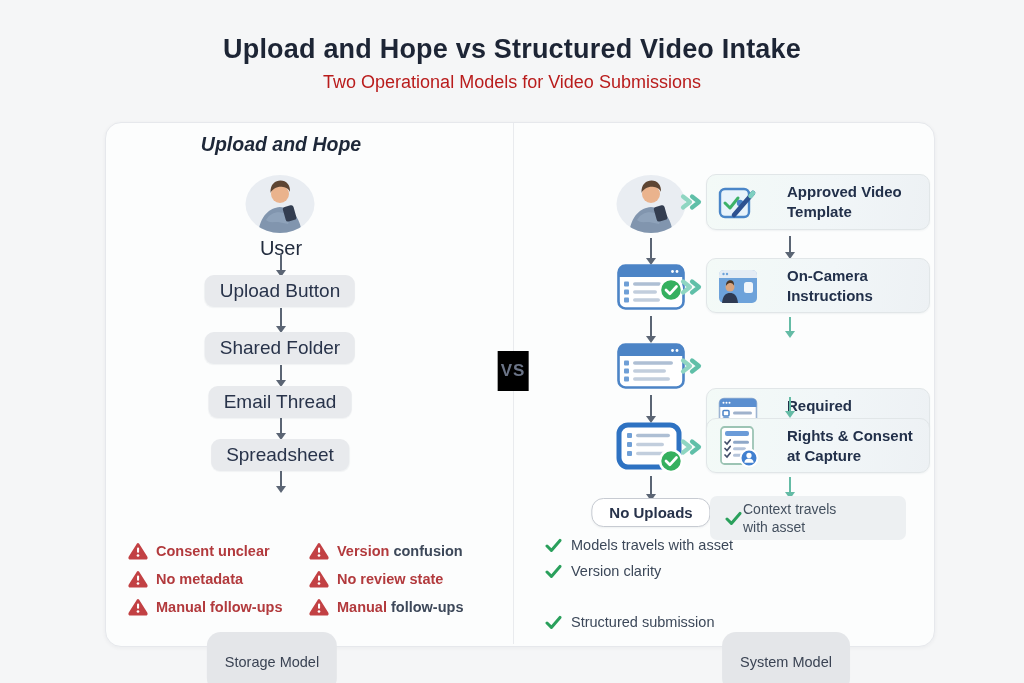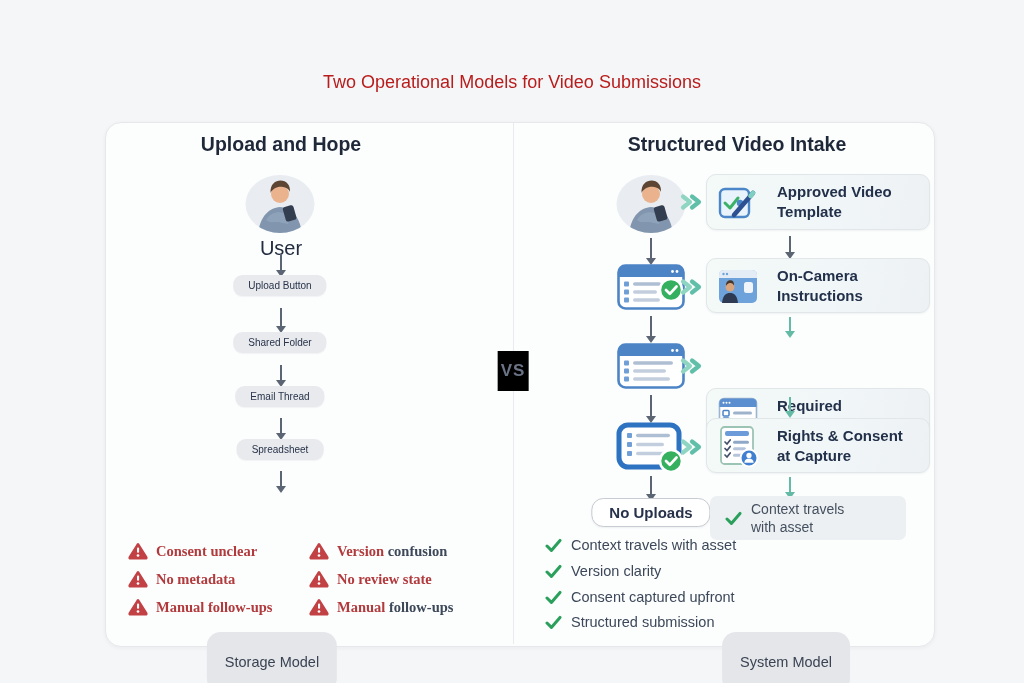--- a/index.html
+++ b/index.html
@@ -14,62 +14,63 @@
 
   
   .main-title{top:34px;left:0;width:100%;text-align:center;font-size:27px;font-weight:bold;color:#1d2535;letter-spacing:.2px;}
   .subtitle{top:72px;left:0;width:100%;text-align:center;font-size:18px;color:#b91c1c;}
 
   
   .panel-card{left:105px;top:122px;width:828px;height:523px;background:#fcfdfd;border:1px solid #e6e8ec;border-radius:16px;box-shadow:0 1px 4px rgba(30,40,60,.05);}
   .divider{left:513px;top:123px;width:1px;height:521px;background:#e9ebee;}
   .vs{left:513px;top:371px;transform:translate(-50%,-50%);background:#000000;padding:10px 3px;font-size:17px;font-weight:bold;color:#6b7487;letter-spacing:1px;}
 
-  .panel-title{font-size:19.5px;font-weight:bold;color:#1e2839;white-space:nowrap;}
+  .panel-title{font-size:19.5px;font-weight:bold;color:#1e2839;white-space:nowrap;font-style:italic;}
 
   
   .actor-label{font-size:20px;font-weight:500;color:#222c3e;white-space:nowrap;}
   .pill{
-    background:#e8eaed;border-radius:9px;padding:5px 15px;font-size:10px;font-weight:500;color:#28334a;
+    background:#e8eaed;border-radius:9px;padding:5px 15px;font-size:19px;font-weight:500;color:#28334a;
     white-space:nowrap;box-shadow:0 1px 1px rgba(40,50,70,.05);
   }
   .footer-pill{background:#e4e6e9;border-radius:14px;padding:22px 18px;font-size:14.5px;font-weight:500;color:#3a4353;white-space:nowrap;}
 
   
   .varrow{position:absolute;width:2px;background:#5b6574;}
   .varrow::after{content:"";position:absolute;left:-4px;bottom:-7px;border:5px solid transparent;border-bottom:0;border-top:7px solid #5b6574;}
   .varrow.teal{background:#64bba5;}
   .varrow.teal::after{border-top-color:#64bba5;}
 
   
   .warnings{left:128px;top:537px;display:grid;grid-template-columns:181px auto;grid-auto-rows:28px;align-items:center;}
   .warn-item{display:flex;align-items:center;gap:8px;}
-  .warn-text{font-size:14.5px;font-weight:600;white-space:nowrap;font-family:Liberation Serif, serif;}
+  .warn-text{font-size:14.5px;font-weight:600;white-space:nowrap;}
   .w-red{color:#b23a3d;}
   .w-dark{color:#3d4859;}
 
   
   .flow-card{
     left:706px;width:224px;height:55px;border-radius:10px;
     background:linear-gradient(100deg,#f3faf7 0%,#f1f6f8 55%,#edf1f4 100%);
     border:1px solid #e1e6e8;box-shadow:0 1px 2px rgba(40,60,80,.06);
-    display:flex;align-items:center;gap:18px;padding-left:10px;box-sizing:border-box;
+    display:flex;align-items:center;gap:28px;padding-left:10px;box-sizing:border-box;
   }
   .flow-card .txt{font-size:15px;font-weight:600;color:#22304a;line-height:1.32;white-space:nowrap;}
   .no-uploads{background:#ffffff;border:1.5px solid #c7cbd2;border-radius:12px;padding:5px 17px;font-size:15px;font-weight:600;color:#27324a;white-space:nowrap;box-shadow:0 1px 2px rgba(40,50,70,.06);}
-  .context-note{left:710px;top:496px;width:196px;height:44px;background:#edf0f2;border-radius:7px;display:flex;align-items:center;gap:9px;padding-left:15px;box-sizing:border-box;}
+  .context-note{left:710px;top:496px;width:196px;height:44px;background:#edf0f2;border-radius:7px;display:flex;align-items:center;gap:1px;padding-left:15px;box-sizing:border-box;}
   .context-note .txt{font-size:14px;font-weight:500;color:#44505f;line-height:1.3;white-space:nowrap;}
   .benefit{display:flex;align-items:center;gap:9px;}
   .benefit span{font-size:14.5px;font-weight:500;color:#3c4859;white-space:nowrap;}
 </style>
 </head>
 <body>
 
 <div class="stage">
 
+  <div class="abs main-title">Upload and Hope vs Structured Video Intake</div>
   <div class="abs subtitle">Two Operational Models for Video Submissions</div>
 
   <div class="abs panel-card"></div>
   <div class="abs divider"></div>
   <div class="abs vs">VS</div>
 
   <div class="abs ctr panel-title" style="left:281px;top:133px;">Upload and Hope</div>
 
   <svg class="abs" style="left:244px;top:174px;" width="72" height="60" viewBox="0 0 72 60">
     <ellipse cx="36" cy="30" rx="34.5" ry="29" fill="#e9edf2"></ellipse>
@@ -142,21 +143,20 @@
           <path d="M10 2.2 L18.2 15.2 Q18.9 16.4 17.5 16.4 L2.5 16.4 Q1.1 16.4 1.8 15.2 Z" fill="#c24144" stroke="#c24144" stroke-width="2.4" stroke-linejoin="round"></path>
           <rect x="9" y="5.4" width="2.1" height="5.4" rx="1" fill="#fff"></rect>
           <circle cx="10" cy="13.5" r="1.35" fill="#fff"></circle>
         </svg>
       <span class="warn-text"><span class="w-red">Manual</span><span class="w-dark"> follow-ups</span></span>
     </div>
   </div>
 
   <div class="abs ctr footer-pill" style="left:272px;top:632px;">Storage Model</div>
 
-  <div class="abs ctr panel-title" style="left:737px;top:133px;">Structured Video Intake</div>
 
   <svg class="abs" style="left:615px;top:174px;" width="72" height="60" viewBox="0 0 72 60">
     <ellipse cx="36" cy="30" rx="34.5" ry="29" fill="#e9edf2"></ellipse>
     <clipPath id="avR">
         <ellipse cx="36" cy="30" rx="34.5" ry="29"></ellipse>
       </clipPath>
     <g clip-path="url(#avR)">
       <path d="M14 60 C16 42 25 34 36 33 C47 34 56 42 58 60 Z" fill="#8195ae"></path>
       <path d="M22 46 C26 39 33 37 40 39 L47 42 L44 50 L34 48 C29 48 25 49 22 46 Z" fill="#8ea2ba"></path>
       <rect x="40" y="32" width="11" height="15" rx="2.5" fill="#333d50" transform="rotate(-16 45 39)"></rect>
@@ -306,34 +306,28 @@
     <div class="txt">
       <div>Context travels</div>
       <div>with asset</div>
     </div>
   </div>
 
   <div class="abs benefit" style="left:545px;top:537px;">
     <svg width="17" height="15" viewBox="0 0 17 15">
         <path d="M2 8 L6.4 12.4 L15 2.4" fill="none" stroke="#2aa05c" stroke-width="3" stroke-linecap="round" stroke-linejoin="round"></path>
       </svg>
-    <span>Context travels with asset</span>
+    <span>Models travels with asset</span>
   </div>
   <div class="abs benefit" style="left:545px;top:563px;">
     <svg width="17" height="15" viewBox="0 0 17 15">
         <path d="M2 8 L6.4 12.4 L15 2.4" fill="none" stroke="#2aa05c" stroke-width="3" stroke-linecap="round" stroke-linejoin="round"></path>
       </svg>
     <span>Version clarity</span>
   </div>
-  <div class="abs benefit" style="left:545px;top:589px;">
-    <svg width="17" height="15" viewBox="0 0 17 15">
-        <path d="M2 8 L6.4 12.4 L15 2.4" fill="none" stroke="#2aa05c" stroke-width="3" stroke-linecap="round" stroke-linejoin="round"></path>
-      </svg>
-    <span>Consent captured upfront</span>
-  </div>
   <div class="abs benefit" style="left:545px;top:614px;">
     <svg width="17" height="15" viewBox="0 0 17 15">
         <path d="M2 8 L6.4 12.4 L15 2.4" fill="none" stroke="#2aa05c" stroke-width="3" stroke-linecap="round" stroke-linejoin="round"></path>
       </svg>
     <span>Structured submission</span>
   </div>
 
   <div class="abs ctr footer-pill" style="left:786px;top:632px;">System Model</div>
 
 </div>

